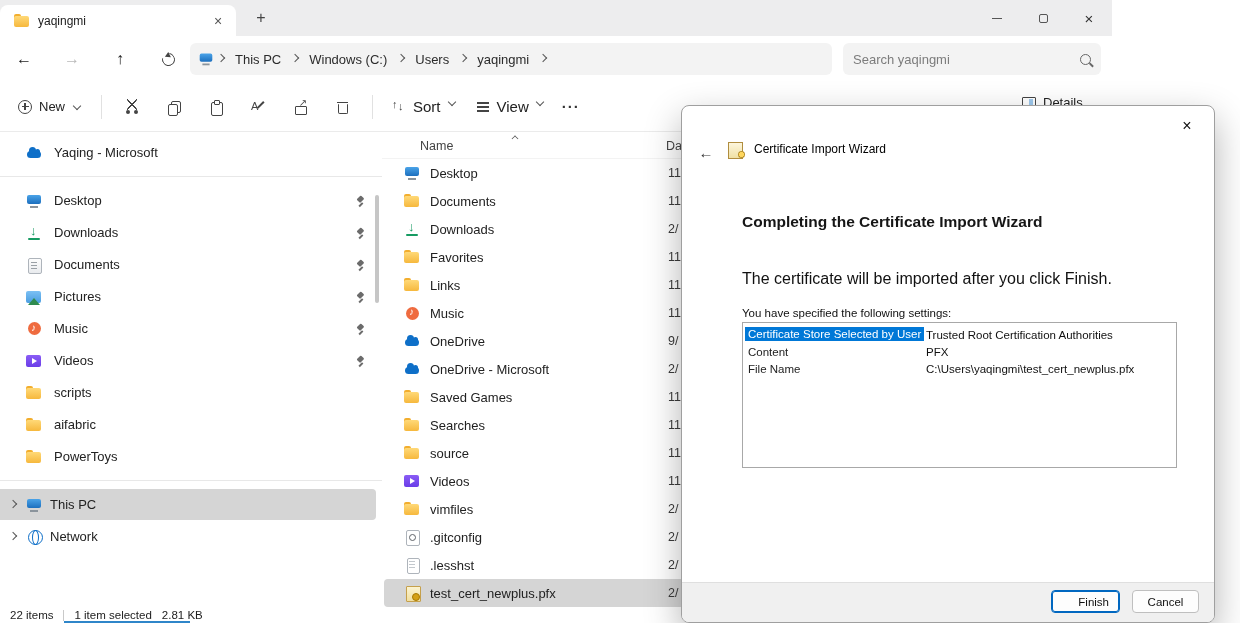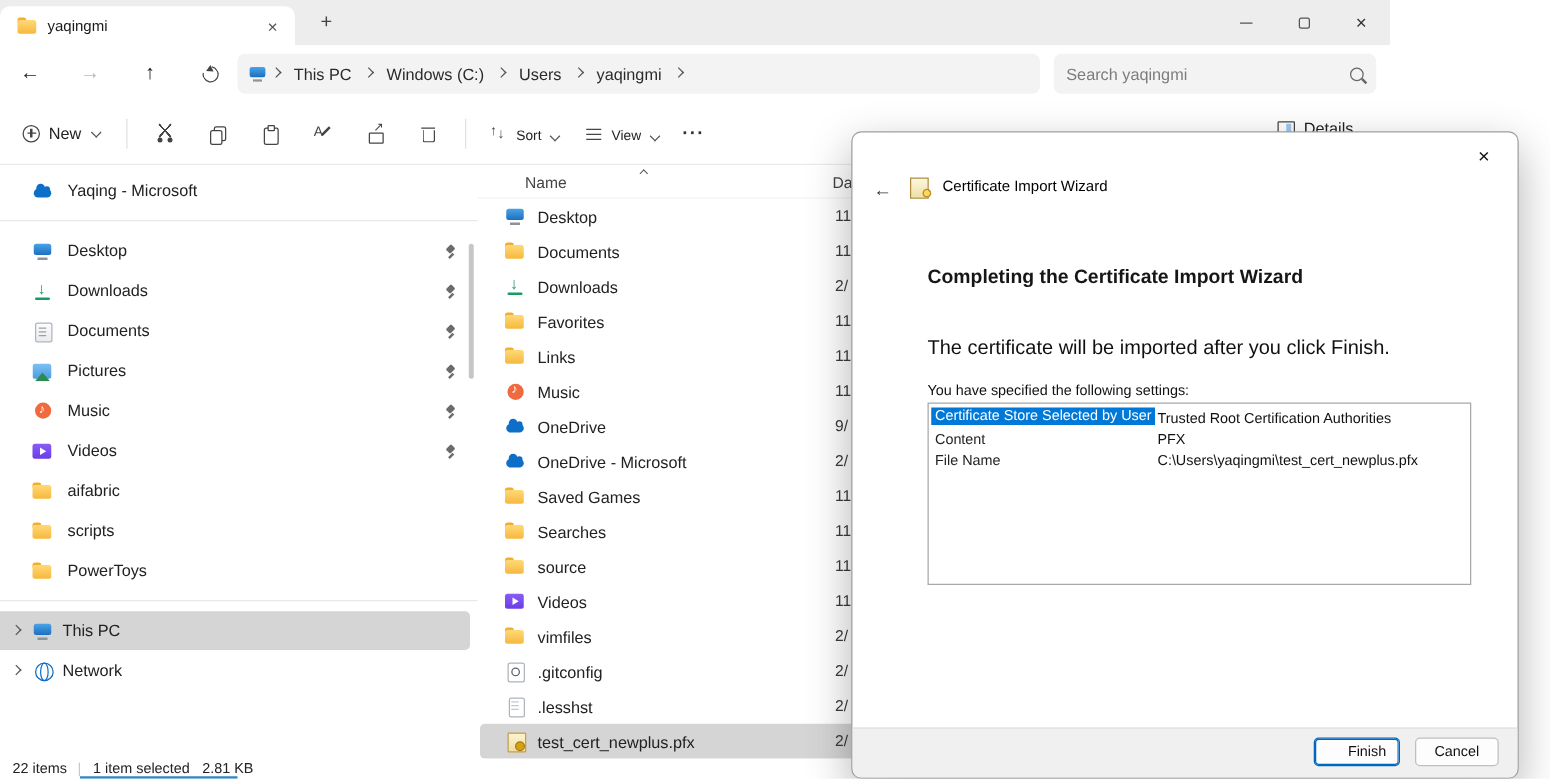--- a/index.html
+++ b/index.html
@@ -53,21 +53,21 @@
   .chev-u::before { transform:rotate(-135deg); top:3px; }
 
   
   .toolbar { position:relative; height:50px; border-bottom:1px solid #ebebeb; display:flex; align-items:center; padding-left:8px; }
   .tb-new { display:flex; align-items:center; gap:7px; padding:7px 10px; border-radius:4px; font-size:13px; }
   .ic-newplus { width:14px; height:14px; border:1.3px solid #444; border-radius:50%; position:relative; }
   .ic-newplus::before { content:""; position:absolute; left:2.5px; right:2.5px; top:5.4px; height:1.3px; background:#444; }
   .ic-newplus::after { content:""; position:absolute; top:2.5px; bottom:2.5px; left:5.4px; width:1.3px; background:#444; }
   .tb-sep { width:1px; height:24px; background:#e1e1e1; margin:0 9px; }
   .tb-ic { width:42px; height:36px; display:flex; align-items:center; justify-content:center; border-radius:4px; }
-  .tb-drop { display:flex; align-items:flex-end; gap:6px; padding:7px 9px; border-radius:4px; font-size:11px; }
+  .tb-drop { display:flex; align-items:flex-start; gap:6px; padding:7px 9px; border-radius:4px; font-size:15px; }
   .tb-more { width:34px; height:32px; display:flex; align-items:center; justify-content:center; font-size:15px; letter-spacing:1px; color:#333; }
   .tb-more::before { content:"···"; font-weight:bold; }
   .tb-details { position:absolute; left:1020px; top:12px; display:flex; align-items:center; gap:7px; font-size:13px; }
 
   
   .i16 { width:16px; height:16px; position:relative; display:inline-block; flex:none; }
   .i-cut::before { content:""; position:absolute; left:2px; bottom:1px; width:4px; height:4px; border-radius:50%; background:#444; box-shadow:8px 0 0 #444; }
   .i-cut::after { content:""; position:absolute; left:3px; top:0; width:10px; height:11px;
     background:linear-gradient(to top right,transparent 45%,#444 46%,#444 54%,transparent 55%),
                linear-gradient(to top left,transparent 45%,#444 46%,#444 54%,transparent 55%); }
@@ -300,25 +300,25 @@
           <span class="lbl">Music</span>
           <span class="ic-pin"></span>
         </div>
         <div class="side-item">
           <span class="ic ic-videos"></span>
           <span class="lbl">Videos</span>
           <span class="ic-pin"></span>
         </div>
         <div class="side-item">
           <span class="ic ic-folder"></span>
+          <span class="lbl">scripts</span>
+        </div>
+        <div class="side-item">
+          <span class="ic ic-folder"></span>
           <span class="lbl">aifabric</span>
-        </div>
-        <div class="side-item">
-          <span class="ic ic-folder"></span>
-          <span class="lbl">scripts</span>
         </div>
         <div class="side-item">
           <span class="ic ic-folder"></span>
           <span class="lbl">PowerToys</span>
         </div>
 
         <div class="side-divider"></div>
 
         <div class="side-item sys sel">
           <span class="chev-r"></span>

